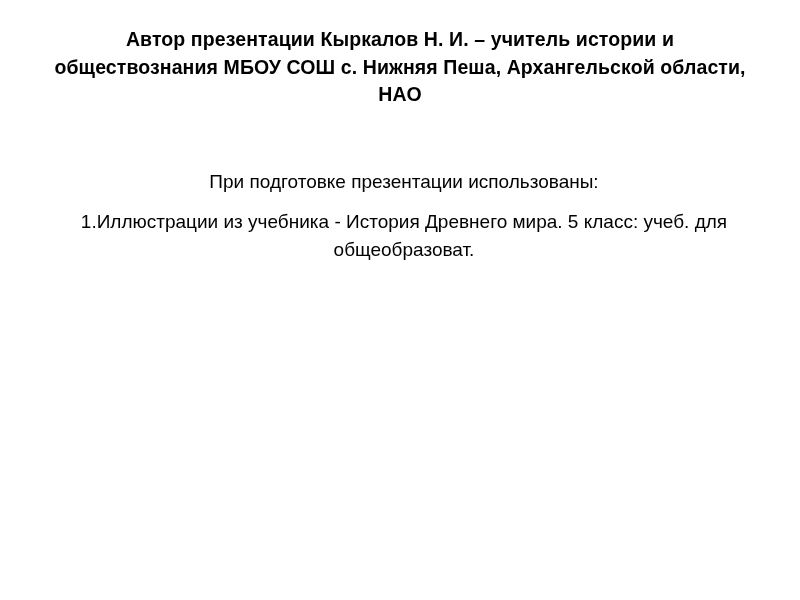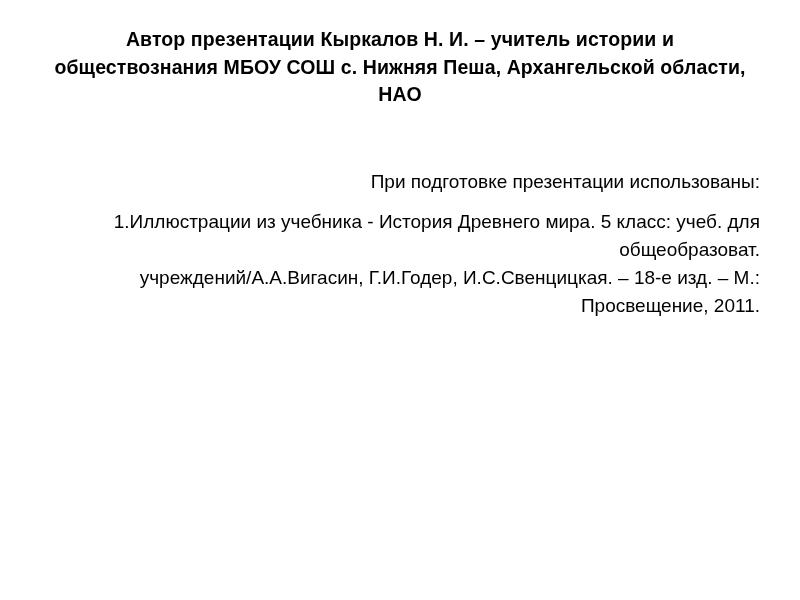--- a/index.html
+++ b/index.html
@@ -35,21 +35,21 @@
   .slide-body {
     position: absolute;
     top: 168px;
     left: 48px;
     width: 712px;
   }
   .para {
     font-size: 19px;
     line-height: 1.48;
     margin: 0 0 4px 0;
-    text-align: right;
+    text-align: center;
   }
   .para.spaced-top {
     margin-top: 12px;
   }
   .para.tight {
     margin-bottom: 0;
   }
 </style>
 </head>
 <body>
@@ -57,18 +57,17 @@
 <div class="slide">
 
   <div class="slide-title">Автор презентации Кыркалов Н. И. – учитель истории и обществознания МБОУ СОШ с. Нижняя Пеша, Архангельской области,  НАО</div>
 
   <div class="slide-body">
 
     <p class="para">При подготовке презентации использованы:</p>
 
     <p class="para tight spaced-top">1.Иллюстрации из учебника - История Древнего мира. 5 класс: учеб. для общеобразоват.</p>
 
-    <p class="para">учреждений/А.А.Вигасин, Г.И.Годер, И.С.Свенцицкая. – 18-е изд. – М.: Просвещение, 2011.</p>
 
 
   </div>
 
 </div>
 
 </body></html>

